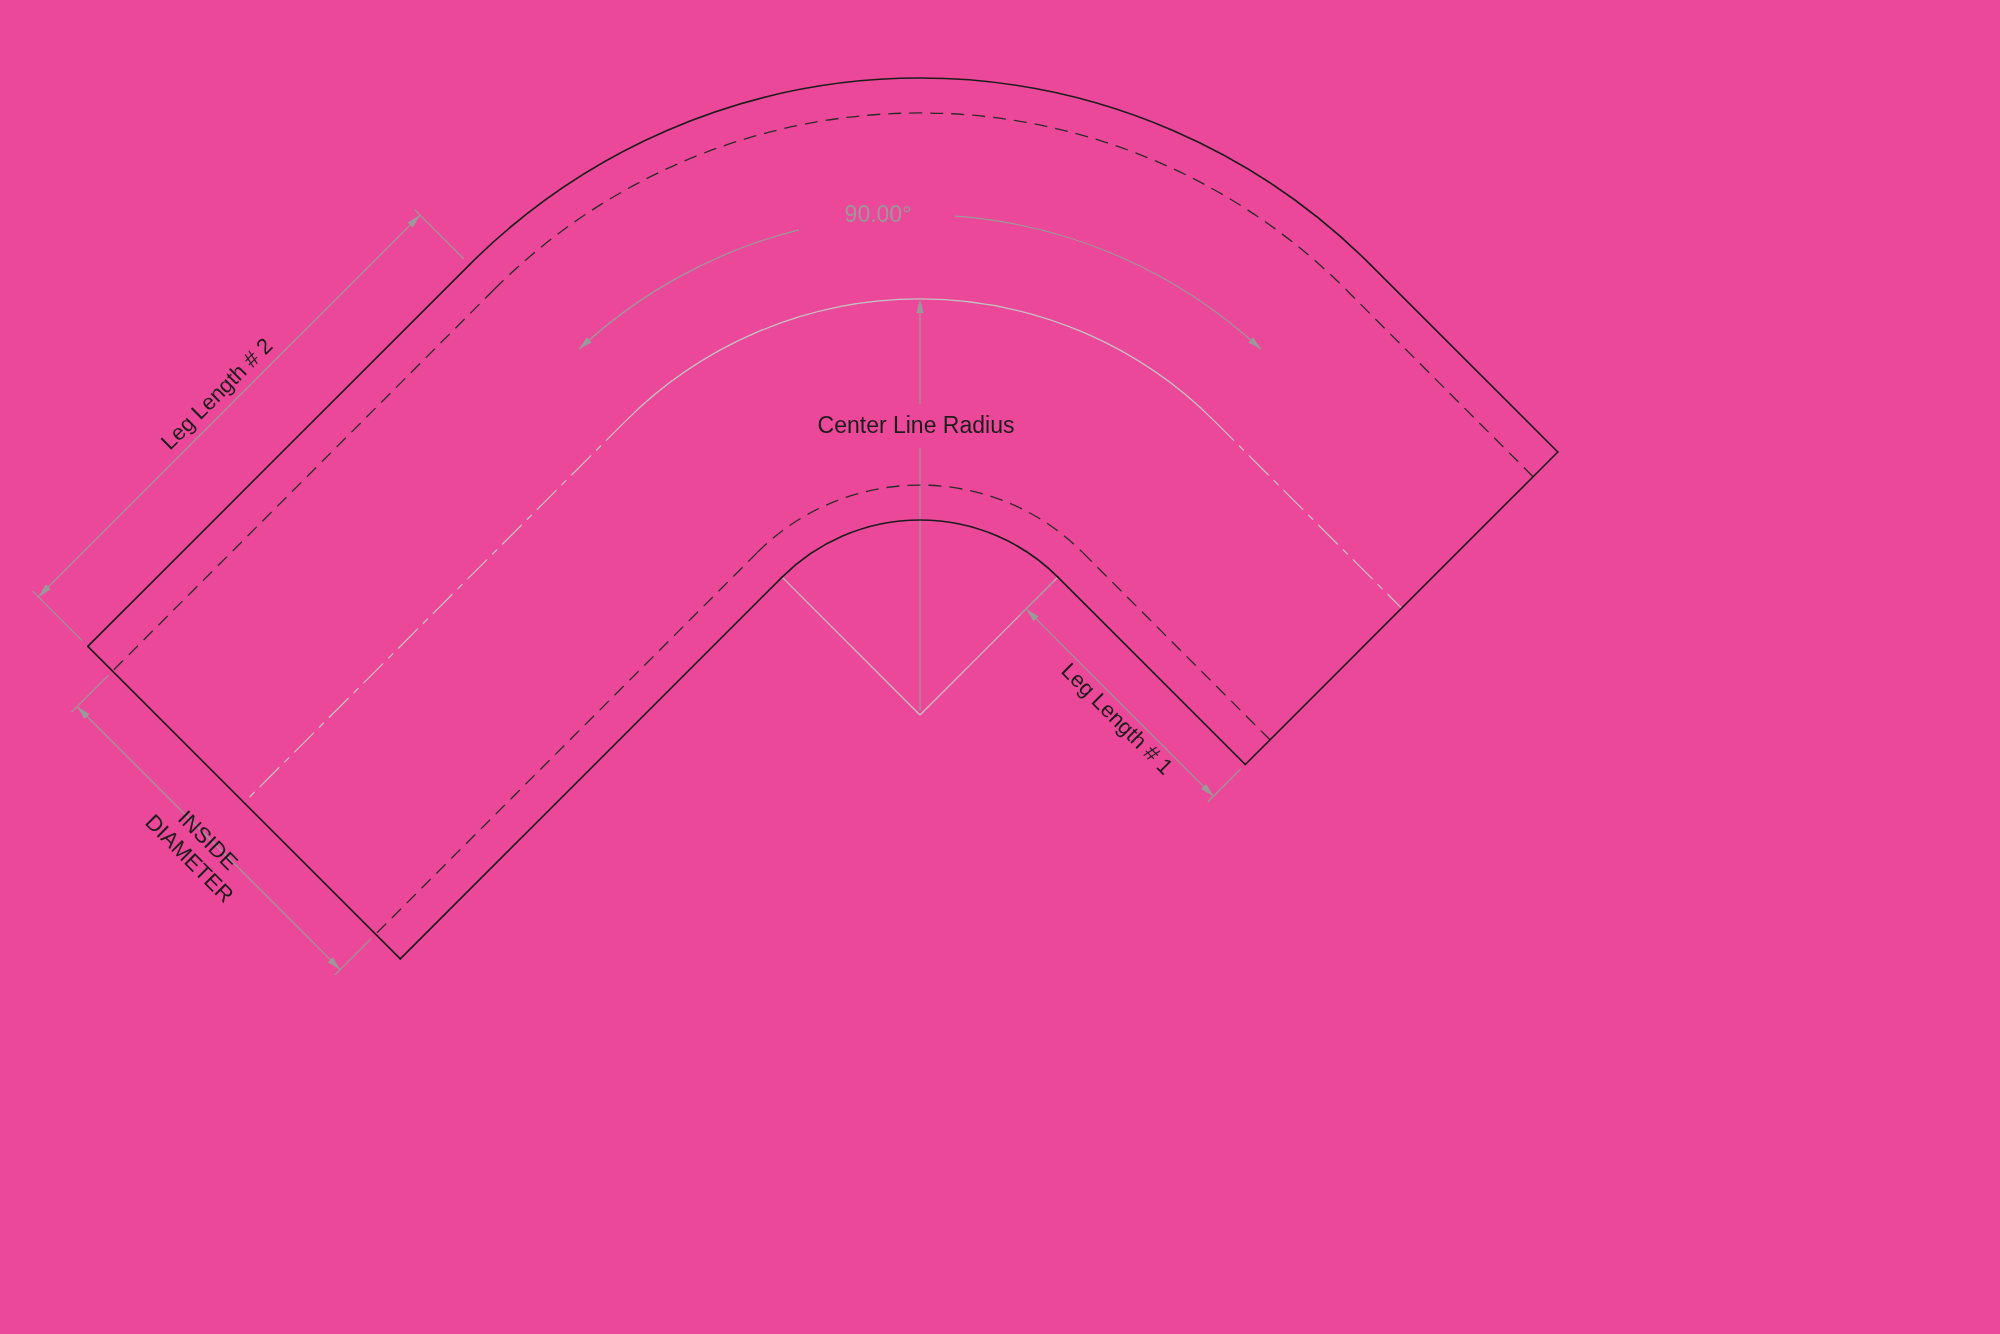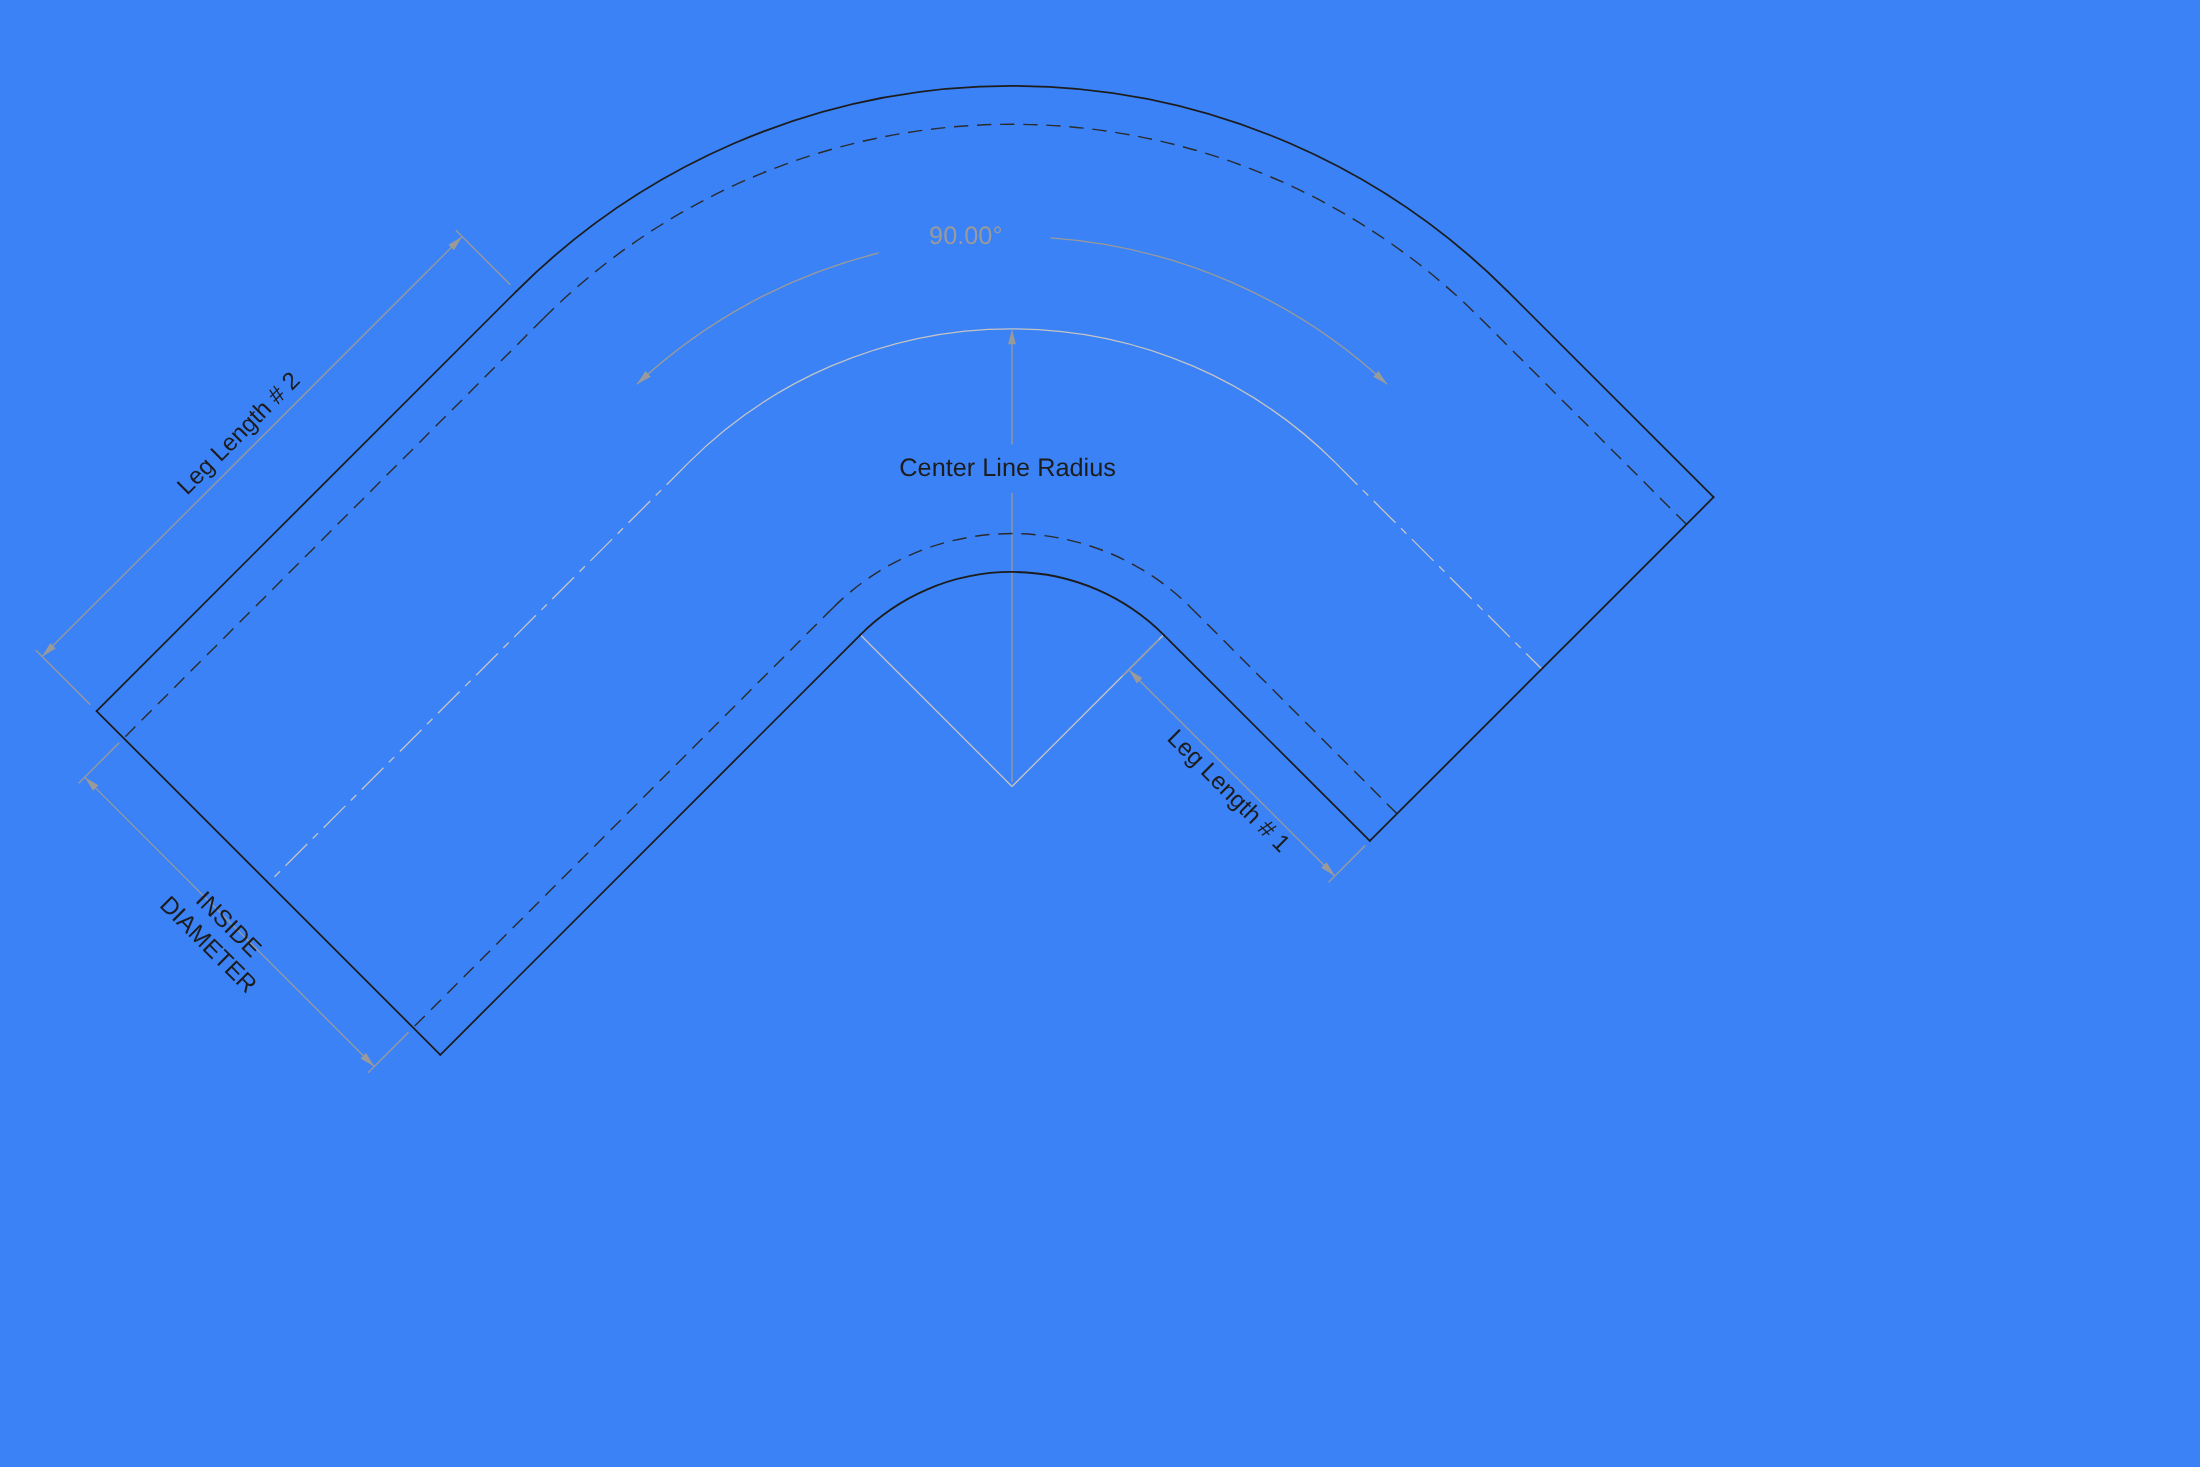--- a/index.html
+++ b/index.html
@@ -4,21 +4,21 @@
 <style>
   html, body {
     margin: 0;
     padding: 0;
     background: #ffffff;
   }
   .canvas {
     position: relative;
     width: 2000px;
     height: 1334px;
-    background: #3b82f6;
+    background: #ec4899;
     overflow: hidden;
   }
   svg {
     display: block;
     width: 2000px;
     height: 1334px;
   }
   text {
     font-family: "Liberation Sans", sans-serif;
   }

